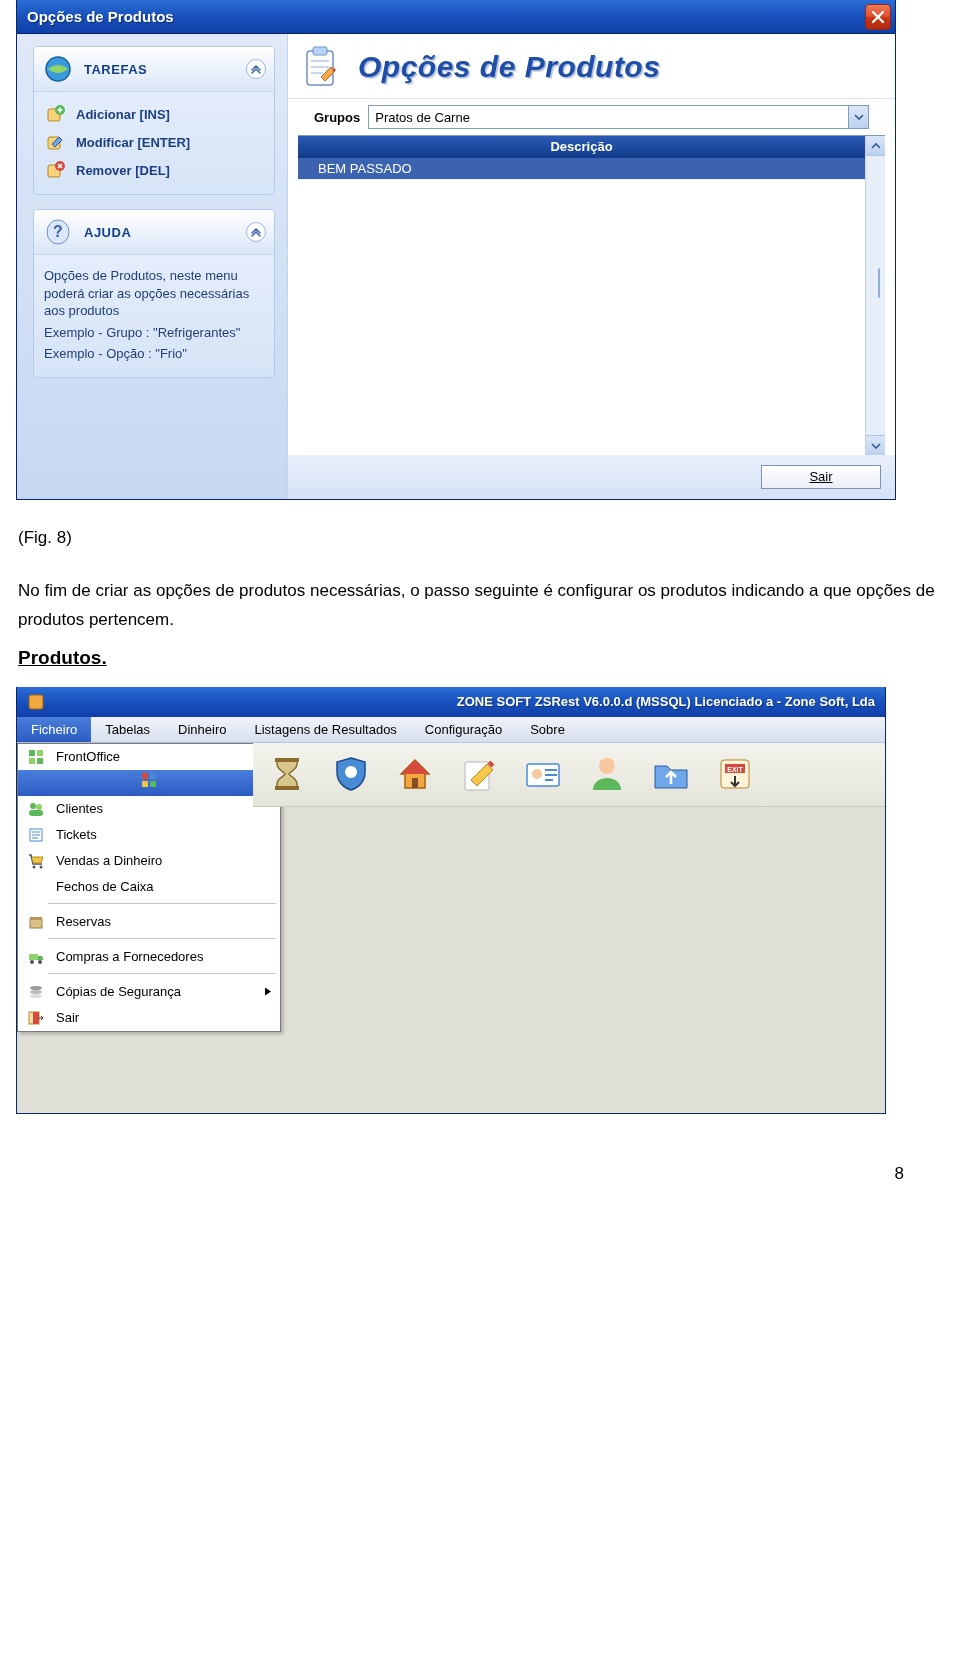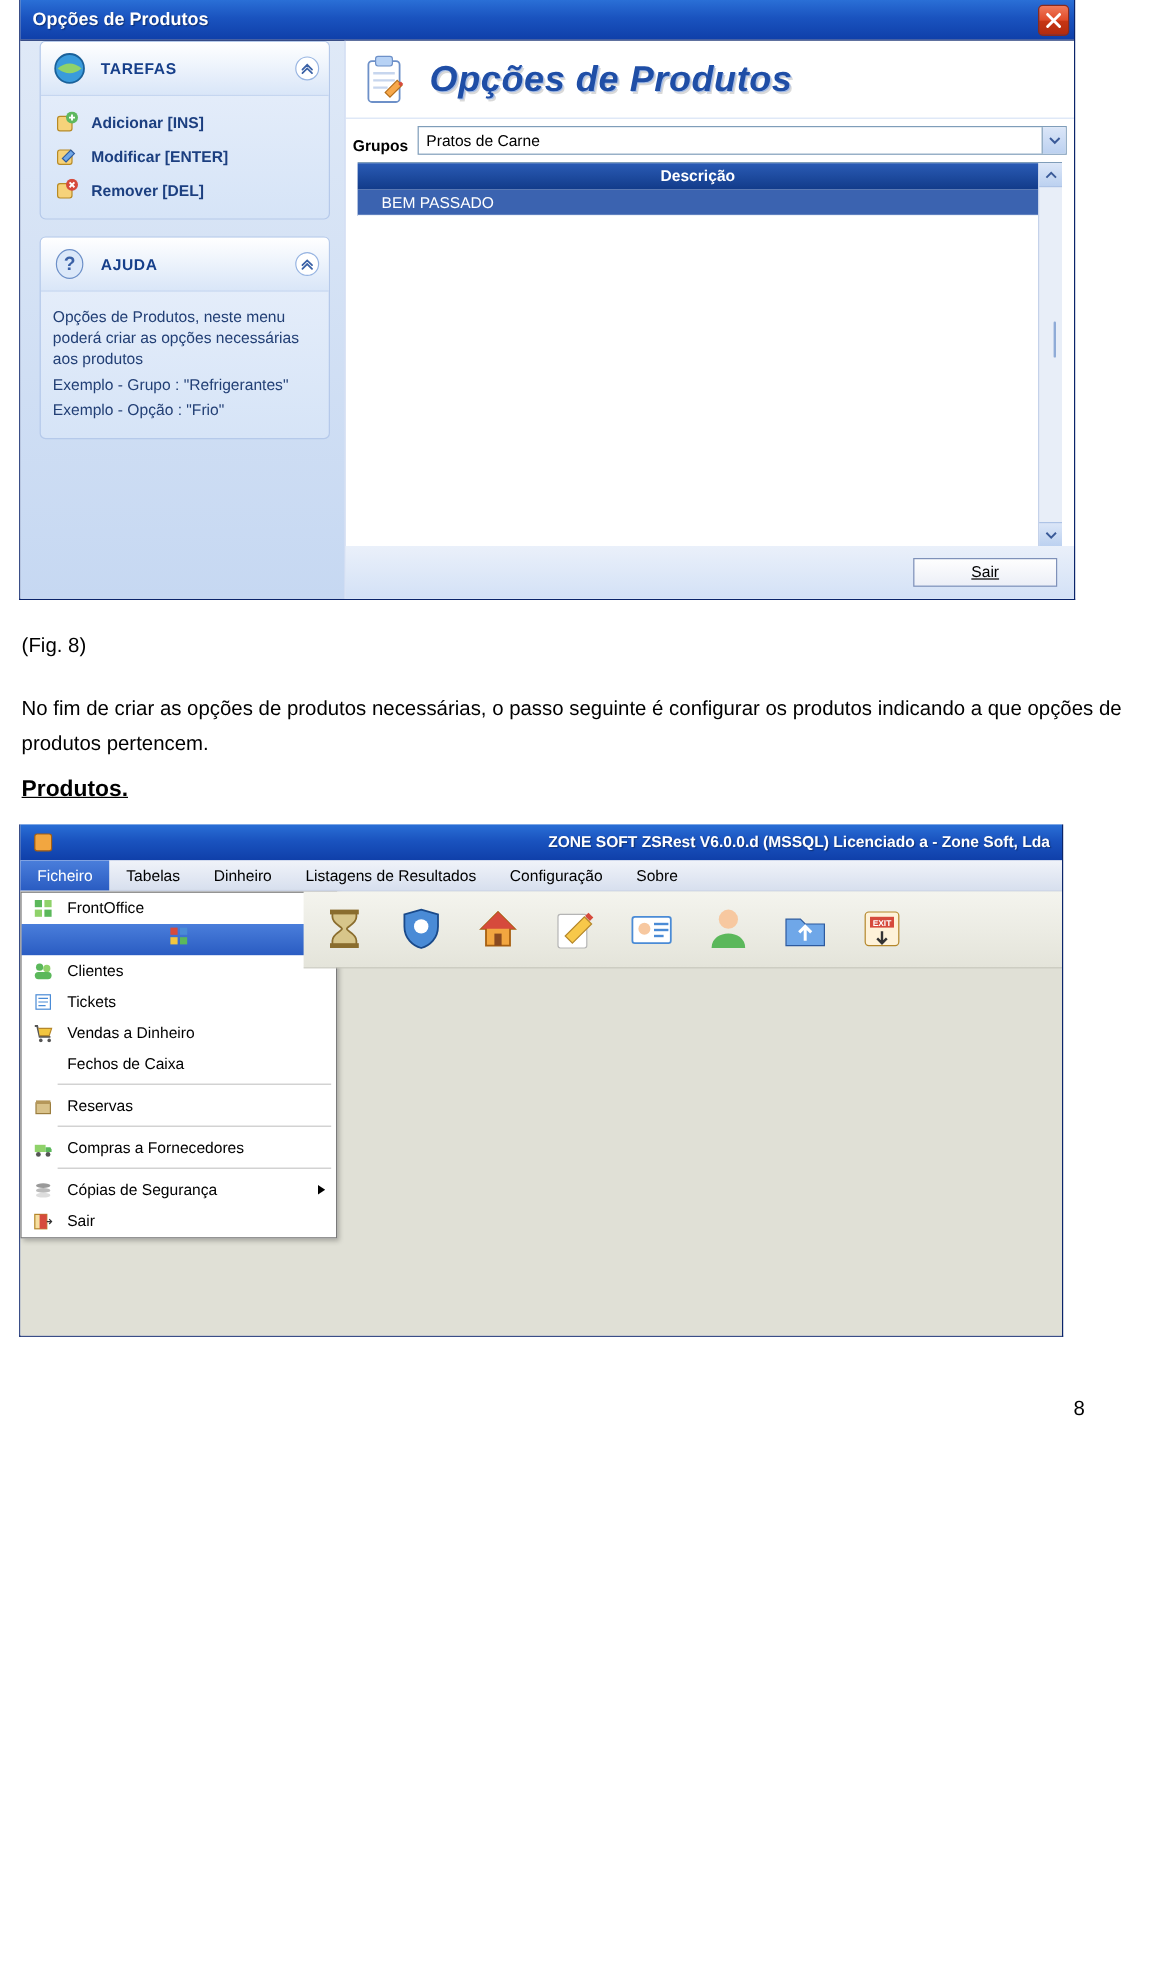--- a/index.html
+++ b/index.html
@@ -35,21 +35,21 @@
     display: flex; align-items: center; justify-content: center;
   }
   .titlebar .close svg { width: 14px; height: 14px; }
   .win1-body {
     display: flex;
     background: linear-gradient(to bottom, #dfe9f7, #c6d8f2);
     min-height: 465px;
   }
   .sidebar {
     width: 270px;
-    padding: 0 12px 12px 16px;
+    padding: 12px 12px 12px 16px;
   }
   .panel {
     background: linear-gradient(to bottom, #e9f0fb, #d6e4f7);
     border: 1px solid #b5c9ea;
     border-radius: 5px;
     margin-bottom: 14px;
     overflow: hidden;
   }
   .panel-hdr {
     display: flex;
@@ -102,22 +102,22 @@
   .main-header .big-icon { width: 46px; height: 46px; display:flex;align-items:center;justify-content:center; }
   .main-title {
     font-size: 30px;
     font-weight: bold;
     font-style: italic;
     color: #1f4ea6;
     text-shadow: 1px 1px 0 #a6bde6, 2px 2px 0 rgba(0,0,0,.15);
     letter-spacing: .5px;
   }
   .grupos-row {
-    display:flex; align-items:flex-end; gap:8px;
-    padding: 6px 6px;
+    display:flex; align-items:center; gap:8px;
+    padding: 6px 26px;
   }
   .grupos-row .lbl { font-weight: bold; font-size: 13px; }
   .combo {
     flex:1; display:flex; align-items:center; height:24px;
     border:1px solid #7f9db9; background:#fff; padding: 0 0 0 6px;
     position: relative;
   }
   .combo .val { flex:1; font-size:13px; }
   .combo .drop {
     width: 20px; height: 100%;

